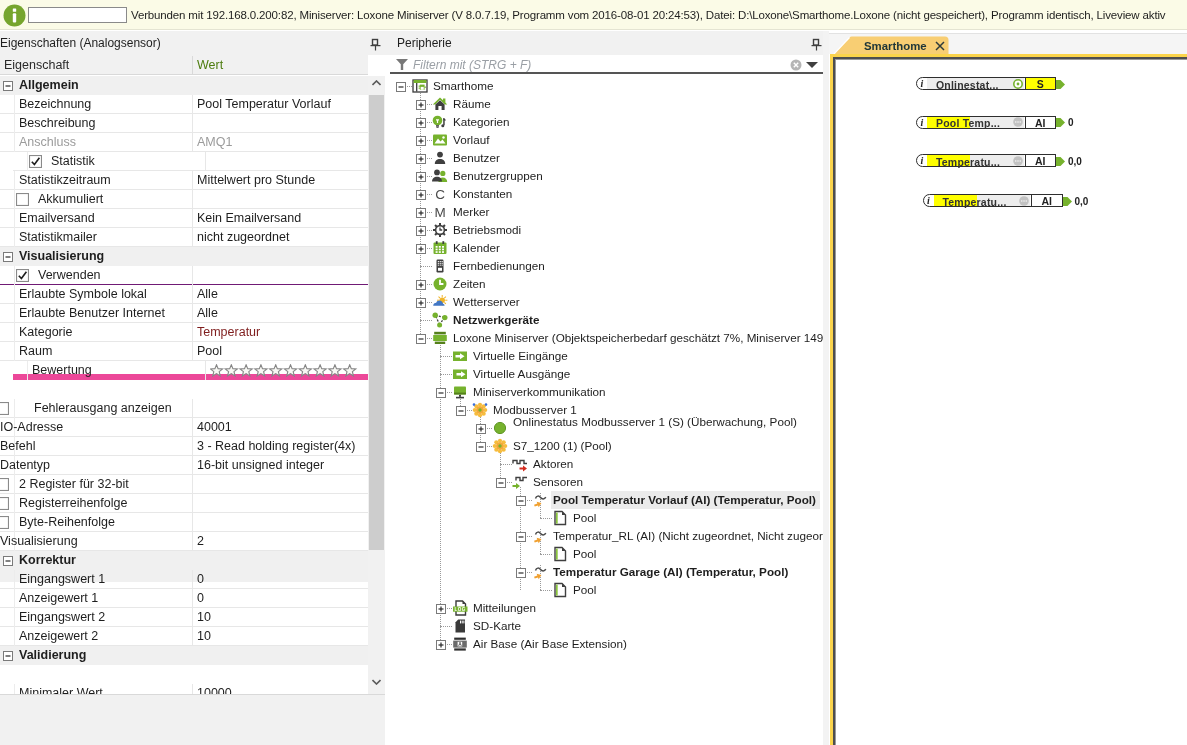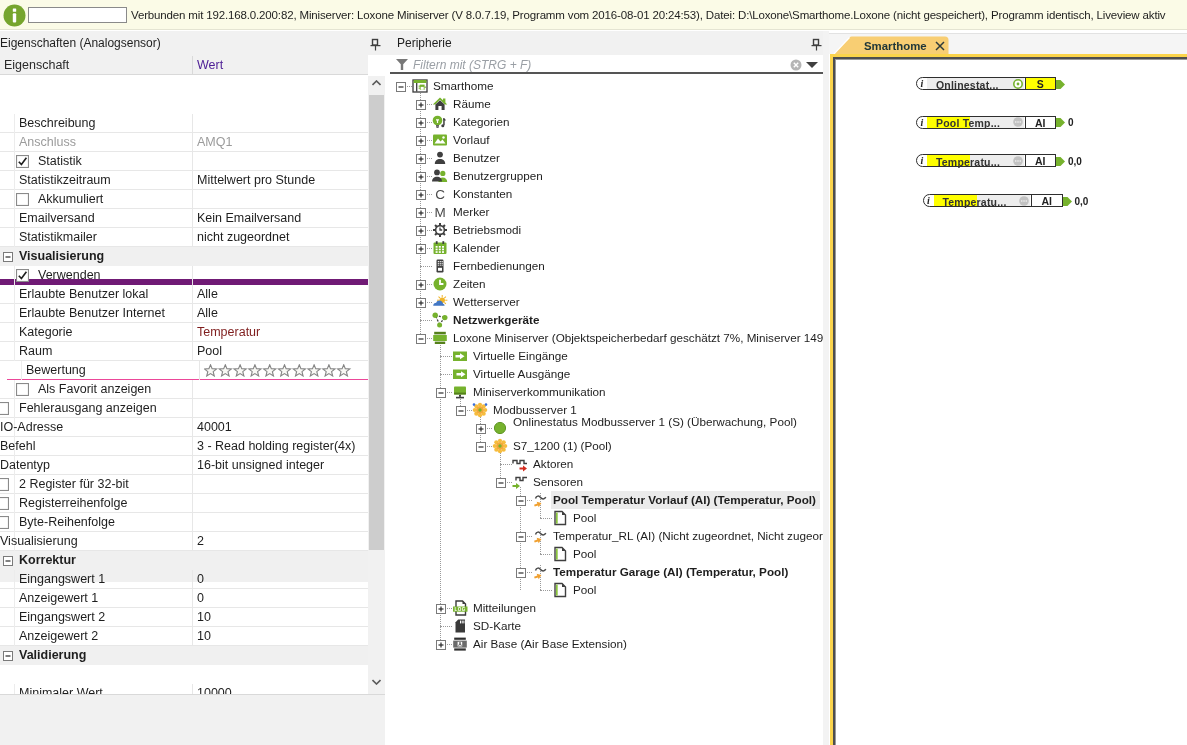--- a/index.html
+++ b/index.html
@@ -24,34 +24,47 @@
 <div class="ab" style="left:370px;top:37px"><svg width="11" height="13" viewBox="0 0 11 13">
       <g stroke="#3f3f3f" fill="none">
         <rect x="2.5" y="1.5" width="5" height="5.5" stroke-width="1.4"></rect>
         <line x1="0.5" y1="7.6" x2="10.5" y2="7.6" stroke-width="1.2"></line>
         <line x1="5.5" y1="8" x2="5.5" y2="12.5" stroke-width="1.2"></line>
       </g>
     </svg></div>
 <div class="ab" style="left:0;top:55px;width:368px;height:20px;background:#f1f1f1;border-bottom:1px solid #d9d9d9"></div>
 <div class="ab" style="left:192px;top:56px;width:1px;height:19px;background:#d9d9d9"></div>
 <div class="ab txt" style="left:4px;top:58px;font-size:12.5px;color:#2a2a2a;">Eigenschaft</div>
-<div class="ab txt" style="left:197px;top:58px;font-size:12.5px;color:#4c1d95;">Wert</div>
+<div class="ab txt" style="left:197px;top:58px;font-size:12.5px;color:#4d7c0f;">Wert</div>
 <div class="ab" style="left:0;top:76px;width:368px;height:618px;overflow:hidden;font-size:12.5px">
+<div class="ab" style="left:0;top:0px;width:368px;height:19px;background:#f0f0f0">
+      <div class="ab" style="left:3px;top:4px"><svg width="10" height="10" viewBox="0 0 10 10">
+          <rect x="0.5" y="0.5" width="9" height="9" fill="#fff" stroke="#7a7a7a"></rect>
+          <line x1="2.5" y1="5" x2="7.5" y2="5" stroke="#2a2a2a" stroke-width="1.2"></line>
+        </svg></div>
+      <div class="ab txt" style="left:19px;top:2px;font-weight:bold">Allgemein</div>
+    </div>
+<div class="ab" style="left:0;top:19px;width:368px;height:19px;border-bottom:1px solid #e7e7e7">
+      <div class="ab" style="left:192px;top:0;width:1px;height:19px;background:#e7e7e7"></div>
+      <div class="ab" style="left:14px;top:0;width:1px;height:19px;background:#ececec"></div>
+<div class="ab txt" style="left:19px;top:2px;color:#1e1e1e">Bezeichnung</div>
+<div class="ab txt" style="left:197px;top:2px;color:#1e1e1e">Pool Temperatur Vorlauf</div>
+</div>
 <div class="ab" style="left:0;top:38px;width:368px;height:19px;border-bottom:1px solid #e7e7e7">
       <div class="ab" style="left:192px;top:0;width:1px;height:19px;background:#e7e7e7"></div>
       <div class="ab" style="left:14px;top:0;width:1px;height:19px;background:#ececec"></div>
 <div class="ab txt" style="left:19px;top:2px;color:#1e1e1e">Beschreibung</div>
 </div>
 <div class="ab" style="left:0;top:57px;width:368px;height:19px;border-bottom:1px solid #e7e7e7">
       <div class="ab" style="left:192px;top:0;width:1px;height:19px;background:#e7e7e7"></div>
       <div class="ab" style="left:14px;top:0;width:1px;height:19px;background:#ececec"></div>
 <div class="ab txt" style="left:19px;top:2px;color:#9b9b9b">Anschluss</div>
 <div class="ab txt" style="left:197px;top:2px;color:#9b9b9b">AMQ1</div>
 </div>
-<div class="ab" style="left:0;top:76px;width:368px;height:19px;border-bottom:1px solid #e7e7e7">
+<div class="ab" style="left:13px;top:76px;width:368px;height:19px;border-bottom:1px solid #e7e7e7">
       <div class="ab" style="left:192px;top:0;width:1px;height:19px;background:#e7e7e7"></div>
       <div class="ab" style="left:14px;top:0;width:1px;height:19px;background:#ececec"></div>
 <svg class="ab" style="left:16px;top:3px" width="13" height="13" viewBox="0 0 12 12">
         <rect x="0.5" y="0.5" width="11" height="11" fill="#fff" stroke="#8a8a8a"></rect>
         <path d="M2.6 6.2 L5 8.8 L9.6 2.6" stroke="#1e1e1e" stroke-width="1.5" fill="none"></path>
       </svg>
 <div class="ab txt" style="left:38px;top:2px">Statistik</div>
 </div>
 <div class="ab" style="left:0;top:95px;width:368px;height:19px;border-bottom:1px solid #e7e7e7">
       <div class="ab" style="left:192px;top:0;width:1px;height:19px;background:#e7e7e7"></div>
@@ -79,54 +92,54 @@
 <div class="ab txt" style="left:19px;top:2px;color:#1e1e1e">Statistikmailer</div>
 <div class="ab txt" style="left:197px;top:2px;color:#1e1e1e">nicht zugeordnet</div>
 </div>
 <div class="ab" style="left:0;top:171px;width:368px;height:19px;background:#f0f0f0">
       <div class="ab" style="left:3px;top:4px"><svg width="10" height="10" viewBox="0 0 10 10">
           <rect x="0.5" y="0.5" width="9" height="9" fill="#fff" stroke="#7a7a7a"></rect>
           <line x1="2.5" y1="5" x2="7.5" y2="5" stroke="#2a2a2a" stroke-width="1.2"></line>
         </svg></div>
       <div class="ab txt" style="left:19px;top:2px;font-weight:bold">Visualisierung</div>
     </div>
-<div class="ab" style="left:0;top:190px;width:368px;height:19px;border-bottom:6px solid #701a75">
+<div class="ab" style="left:0;top:190px;width:368px;height:19px;border-bottom:1px solid #701a75">
       <div class="ab" style="left:192px;top:0;width:1px;height:19px;background:#e7e7e7"></div>
       <div class="ab" style="left:14px;top:0;width:1px;height:19px;background:#ececec"></div>
 <svg class="ab" style="left:16px;top:3px" width="13" height="13" viewBox="0 0 12 12">
         <rect x="0.5" y="0.5" width="11" height="11" fill="#fff" stroke="#8a8a8a"></rect>
         <path d="M2.6 6.2 L5 8.8 L9.6 2.6" stroke="#1e1e1e" stroke-width="1.5" fill="none"></path>
       </svg>
 <div class="ab txt" style="left:38px;top:2px">Verwenden</div>
 </div>
 <div class="ab" style="left:0;top:209px;width:368px;height:19px;border-bottom:1px solid #e7e7e7">
       <div class="ab" style="left:192px;top:0;width:1px;height:19px;background:#e7e7e7"></div>
       <div class="ab" style="left:14px;top:0;width:1px;height:19px;background:#ececec"></div>
-<div class="ab txt" style="left:19px;top:2px;color:#1e1e1e">Erlaubte Benutzer lokal</div>
+<div class="ab txt" style="left:19px;top:2px;color:#1e1e1e">Erlaubte Symbole lokal</div>
 <div class="ab txt" style="left:197px;top:2px;color:#1e1e1e">Alle</div>
 </div>
 <div class="ab" style="left:0;top:228px;width:368px;height:19px;border-bottom:1px solid #e7e7e7">
       <div class="ab" style="left:192px;top:0;width:1px;height:19px;background:#e7e7e7"></div>
       <div class="ab" style="left:14px;top:0;width:1px;height:19px;background:#ececec"></div>
 <div class="ab txt" style="left:19px;top:2px;color:#1e1e1e">Erlaubte Benutzer Internet</div>
 <div class="ab txt" style="left:197px;top:2px;color:#1e1e1e">Alle</div>
 </div>
 <div class="ab" style="left:0;top:247px;width:368px;height:19px;border-bottom:1px solid #e7e7e7">
       <div class="ab" style="left:192px;top:0;width:1px;height:19px;background:#e7e7e7"></div>
       <div class="ab" style="left:14px;top:0;width:1px;height:19px;background:#ececec"></div>
 <div class="ab txt" style="left:19px;top:2px;color:#1e1e1e">Kategorie</div>
 <div class="ab txt" style="left:197px;top:2px;color:#7f1d1d">Temperatur</div>
 </div>
 <div class="ab" style="left:0;top:266px;width:368px;height:19px;border-bottom:1px solid #e7e7e7">
       <div class="ab" style="left:192px;top:0;width:1px;height:19px;background:#e7e7e7"></div>
       <div class="ab" style="left:14px;top:0;width:1px;height:19px;background:#ececec"></div>
 <div class="ab txt" style="left:19px;top:2px;color:#1e1e1e">Raum</div>
 <div class="ab txt" style="left:197px;top:2px;color:#1e1e1e">Pool</div>
 </div>
-<div class="ab" style="left:7px;top:285px;width:380px;height:19px;border-bottom:1px solid #ec4899">
+<div class="ab" style="left:13px;top:285px;width:380px;height:19px;border-bottom:6px solid #ec4899">
       <div class="ab" style="left:192px;top:0;width:1px;height:19px;background:#e7e7e7"></div>
       <div class="ab" style="left:14px;top:0;width:1px;height:19px;background:#ececec"></div>
 <div class="ab txt" style="left:19px;top:2px">Bewertung</div>
 <svg class="ab" style="left:197px;top:3px" width="148" height="13" viewBox="0 0 148 13">
         <g transform="translate(0.0,0)">
           <path d="M6.5 0.8 L8.1 4.6 L12.6 4.9 L9.2 7.6 L10.3 12 L6.5 9.6 L2.7 12 L3.8 7.6 L0.4 4.9 L4.9 4.6 Z" fill="#f8f8f4" stroke="#858585" stroke-width="1.1"></path>
         </g>
         <g transform="translate(14.8,0)">
           <path d="M6.5 0.8 L8.1 4.6 L12.6 4.9 L9.2 7.6 L10.3 12 L6.5 9.6 L2.7 12 L3.8 7.6 L0.4 4.9 L4.9 4.6 Z" fill="#f8f8f4" stroke="#858585" stroke-width="1.1"></path>
         </g>
@@ -149,35 +162,27 @@
           <path d="M6.5 0.8 L8.1 4.6 L12.6 4.9 L9.2 7.6 L10.3 12 L6.5 9.6 L2.7 12 L3.8 7.6 L0.4 4.9 L4.9 4.6 Z" fill="#f8f8f4" stroke="#858585" stroke-width="1.1"></path>
         </g>
         <g transform="translate(118.4,0)">
           <path d="M6.5 0.8 L8.1 4.6 L12.6 4.9 L9.2 7.6 L10.3 12 L6.5 9.6 L2.7 12 L3.8 7.6 L0.4 4.9 L4.9 4.6 Z" fill="#f8f8f4" stroke="#858585" stroke-width="1.1"></path>
         </g>
         <g transform="translate(133.20000000000002,0)">
           <path d="M6.5 0.8 L8.1 4.6 L12.6 4.9 L9.2 7.6 L10.3 12 L6.5 9.6 L2.7 12 L3.8 7.6 L0.4 4.9 L4.9 4.6 Z" fill="#f8f8f4" stroke="#858585" stroke-width="1.1"></path>
         </g>
       </svg>
 </div>
-<div class="ab" style="left:0;top:304px;width:368px;height:19px;border-bottom:1px solid #e7e7e7">
-      <div class="ab" style="left:192px;top:0;width:1px;height:19px;background:#e7e7e7"></div>
-      <div class="ab" style="left:14px;top:0;width:1px;height:19px;background:#ececec"></div>
-<svg class="ab" style="left:16px;top:3px" width="13" height="13" viewBox="0 0 12 12">
-        <rect x="0.5" y="0.5" width="11" height="11" fill="#fff" stroke="#8a8a8a"></rect>
-      </svg>
-<div class="ab txt" style="left:38px;top:2px">Als Favorit anzeigen</div>
-</div>
 <div class="ab" style="left:0;top:323px;width:368px;height:19px;border-bottom:1px solid #e7e7e7">
       <div class="ab" style="left:192px;top:0;width:1px;height:19px;background:#e7e7e7"></div>
       <div class="ab" style="left:14px;top:0;width:1px;height:19px;background:#ececec"></div>
 <svg class="ab" style="left:-4px;top:3px" width="13" height="13" viewBox="0 0 12 12">
         <rect x="0.5" y="0.5" width="11" height="11" fill="#fff" stroke="#8a8a8a"></rect>
       </svg>
-<div class="ab txt" style="left:19px;top:2px">Fehlerausgang anzeigen</div>
+<div class="ab txt" style="left:34px;top:2px">Fehlerausgang anzeigen</div>
 </div>
 <div class="ab" style="left:0;top:342px;width:368px;height:19px;border-bottom:1px solid #e7e7e7">
       <div class="ab" style="left:192px;top:0;width:1px;height:19px;background:#e7e7e7"></div>
       <div class="ab" style="left:14px;top:0;width:1px;height:19px;background:#ececec"></div>
 <div class="ab txt" style="left:0px;top:2px">IO-Adresse</div>
 <div class="ab txt" style="left:197px;top:2px">40001</div>
 </div>
 <div class="ab" style="left:0;top:361px;width:368px;height:19px;border-bottom:1px solid #e7e7e7">
       <div class="ab" style="left:192px;top:0;width:1px;height:19px;background:#e7e7e7"></div>
       <div class="ab" style="left:14px;top:0;width:1px;height:19px;background:#ececec"></div>

